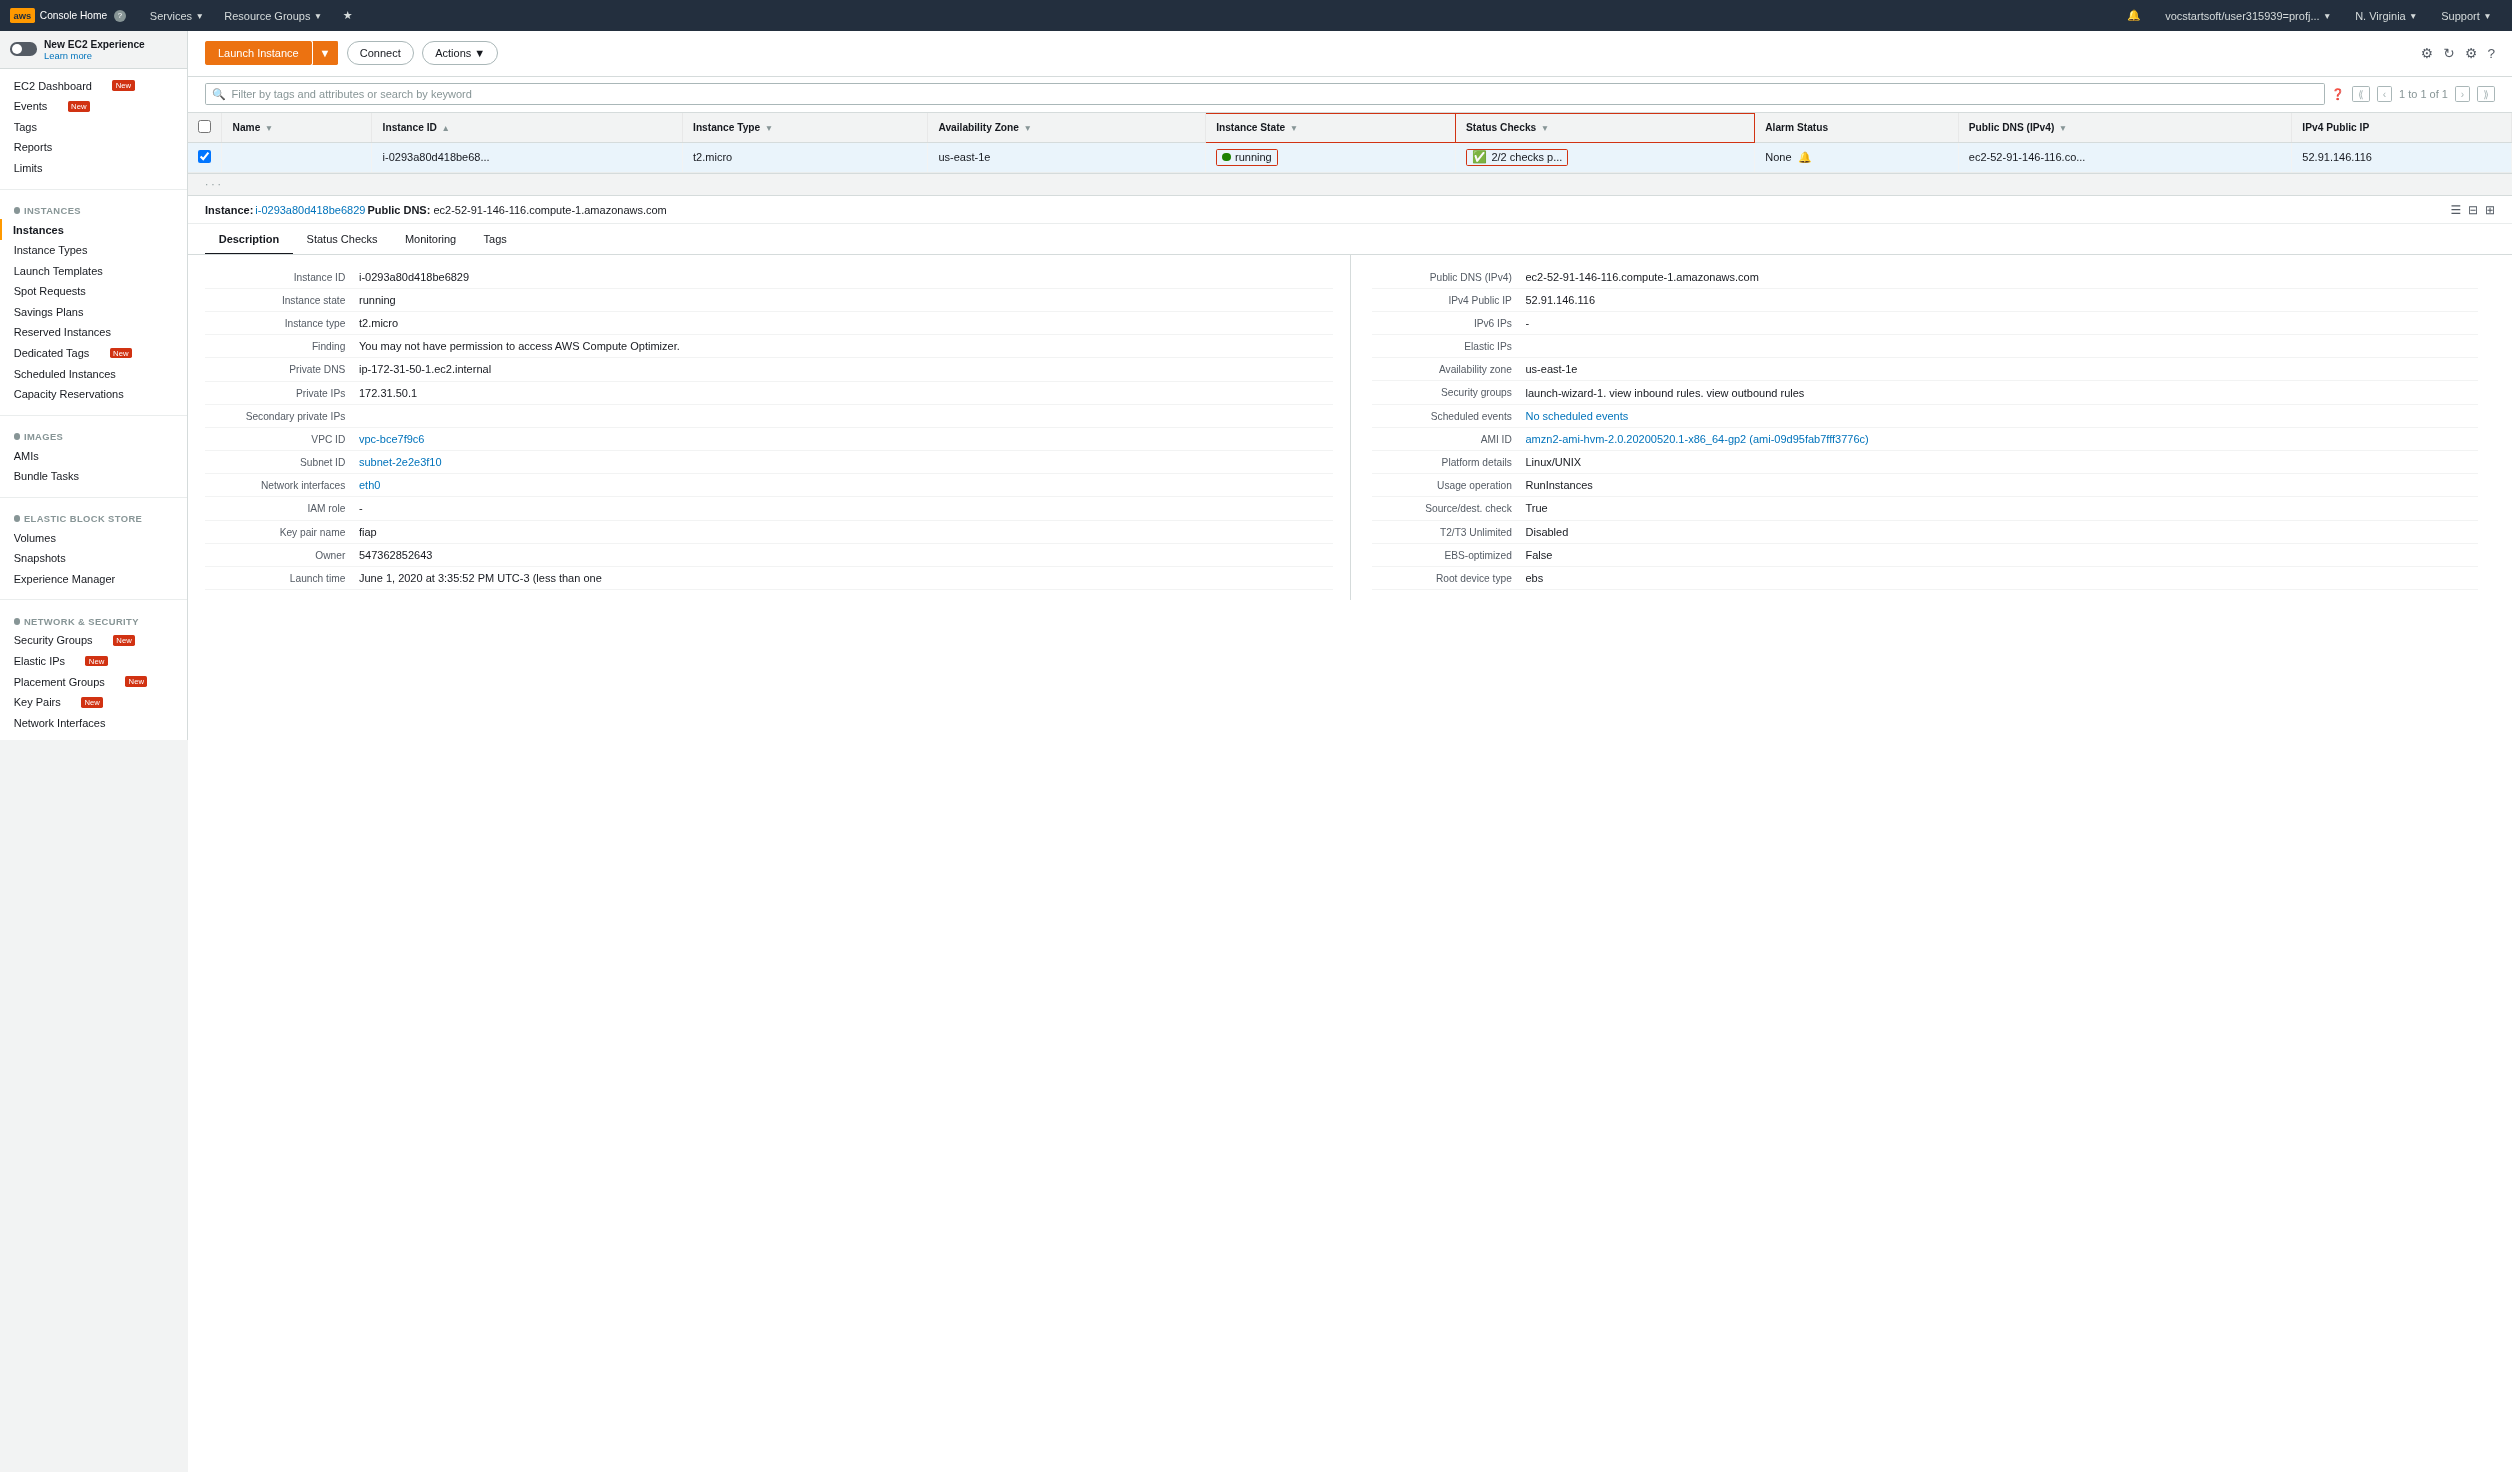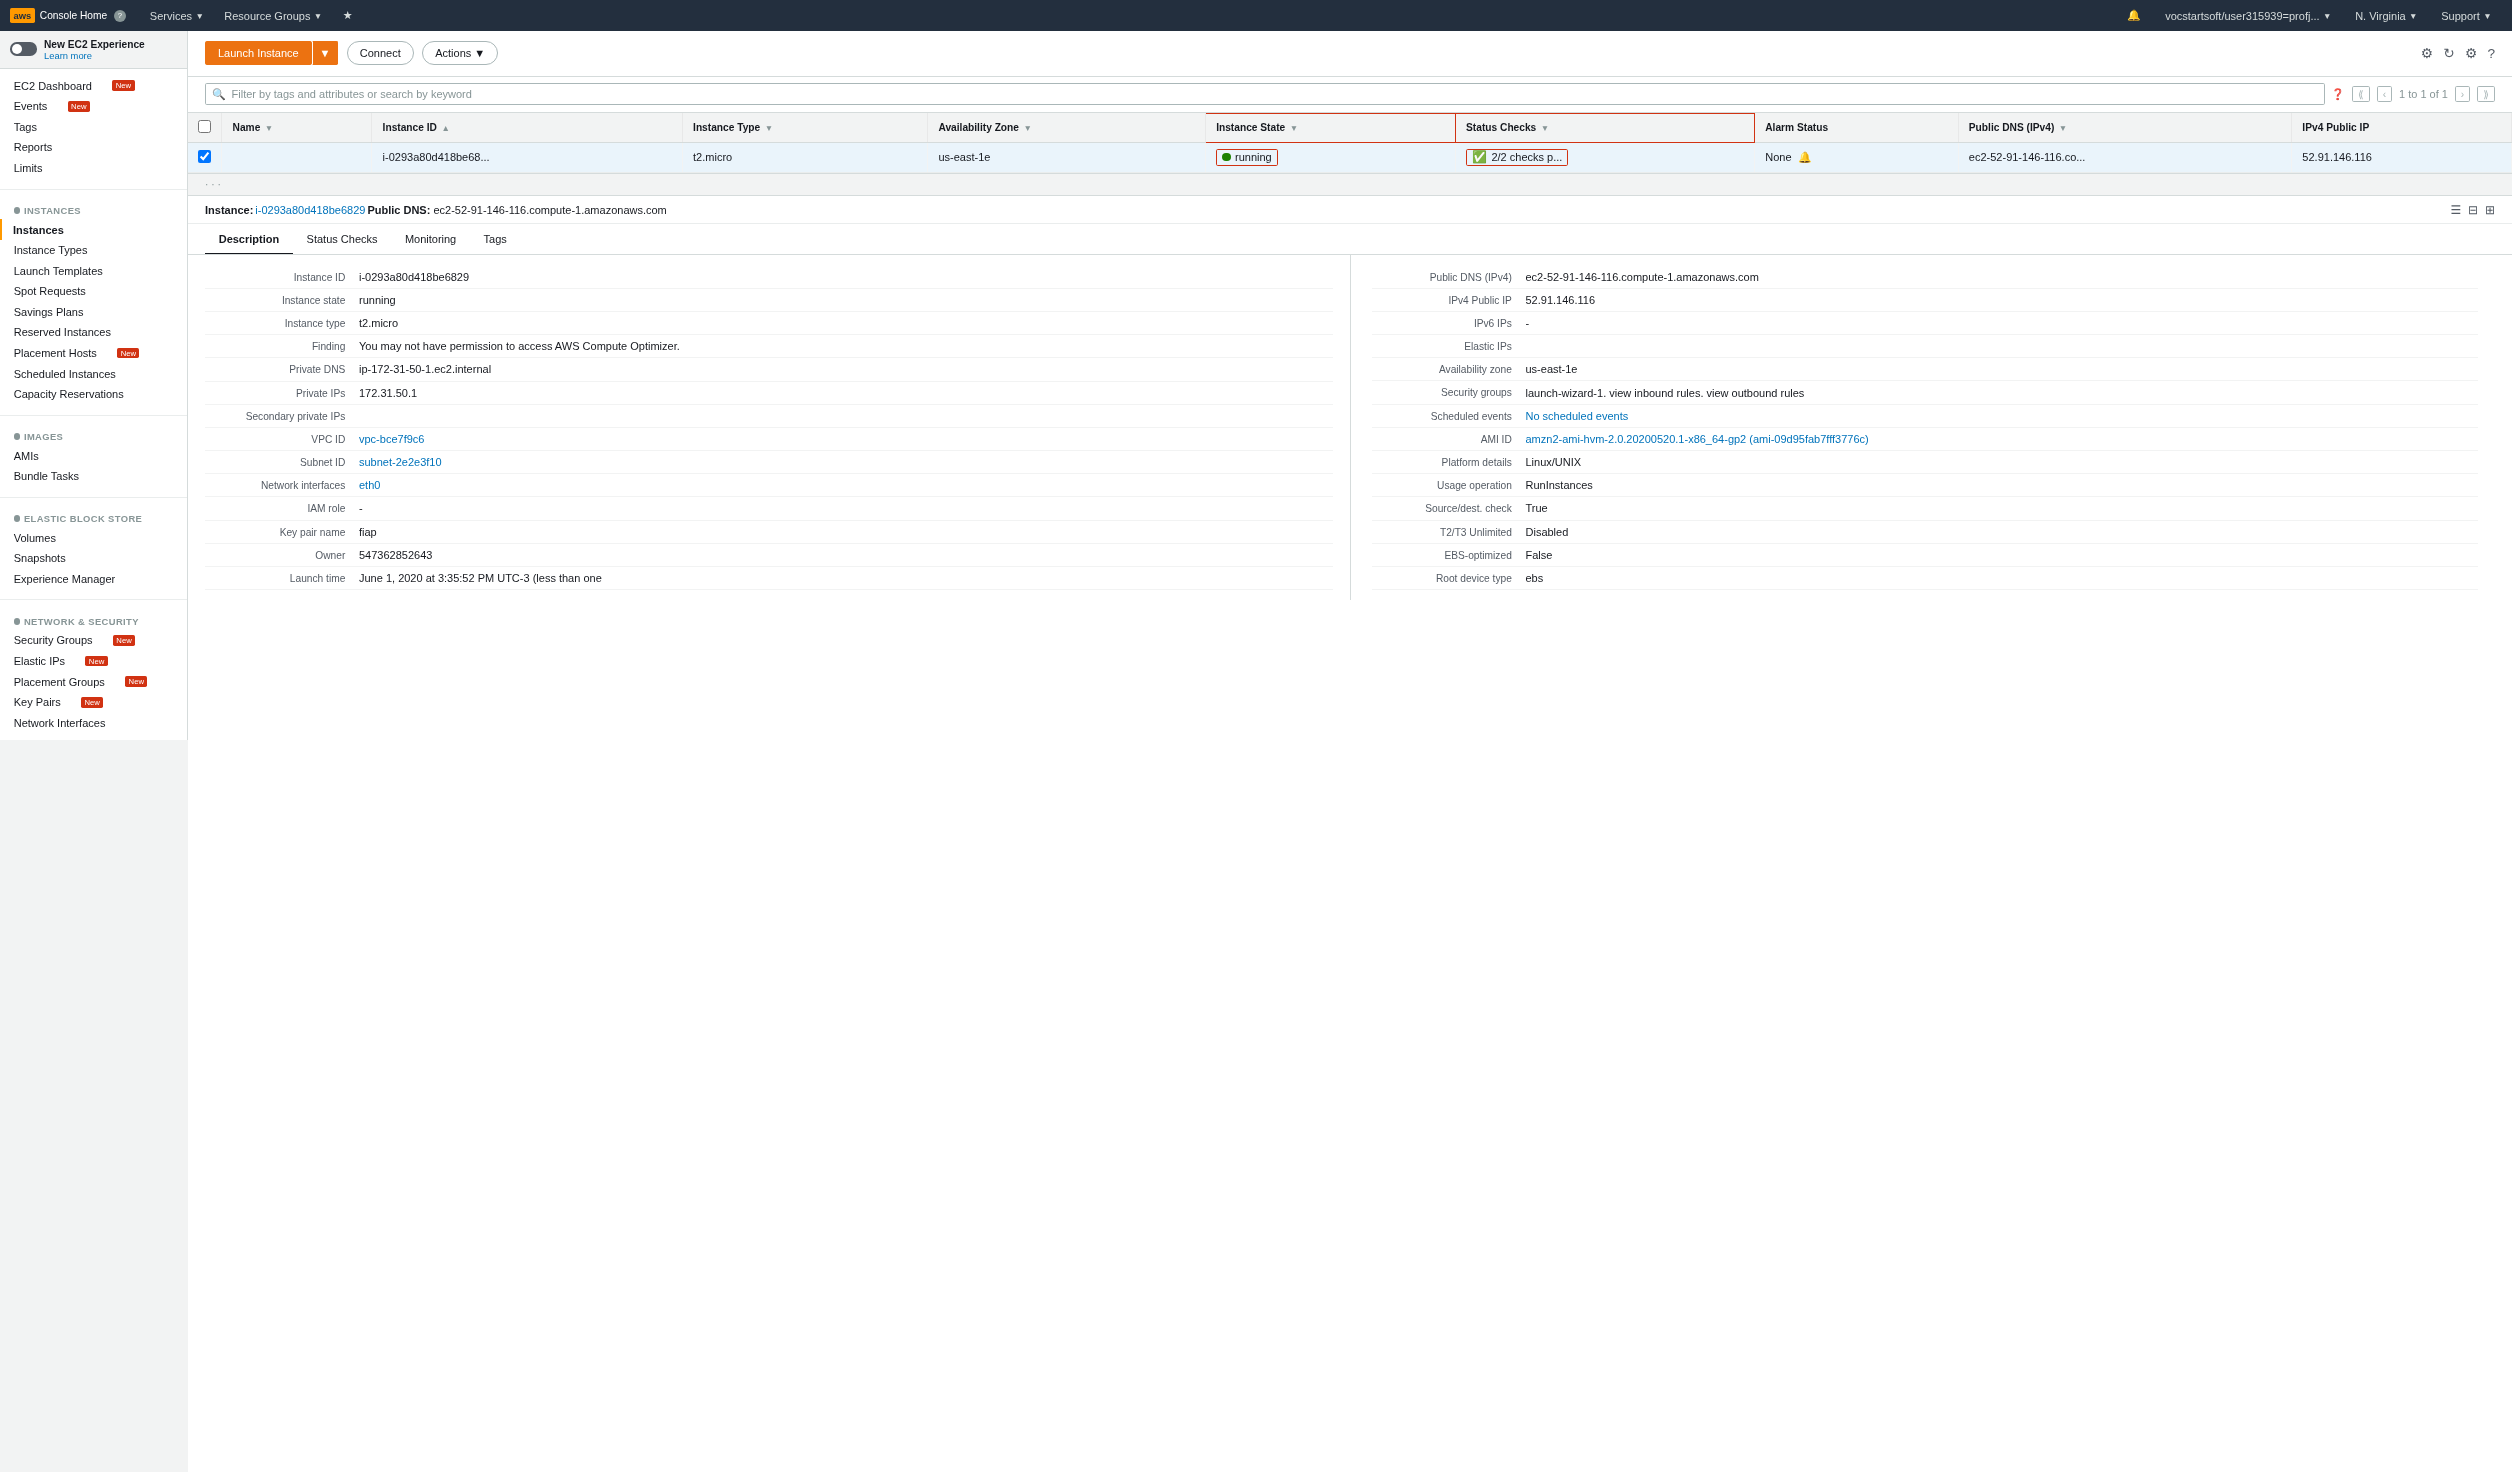--- a/index.html
+++ b/index.html
@@ -225,21 +225,21 @@
         <div class="sidebar-item">
           <span>Spot Requests</span>
         </div>
         <div class="sidebar-item">
           <span>Savings Plans</span>
         </div>
         <div class="sidebar-item">
           <span>Reserved Instances</span>
         </div>
         <div class="sidebar-item">
-          <span>Placement Hosts</span>
+          <span>Dedicated Tags</span>
           <span class="badge-new">New</span>
         </div>
         <div class="sidebar-item">
           <span>Scheduled Instances</span>
         </div>
         <div class="sidebar-item">
           <span>Capacity Reservations</span>
         </div>
       </div>
 

